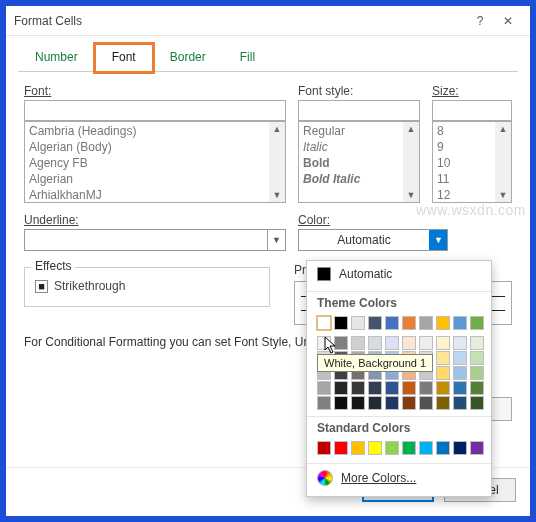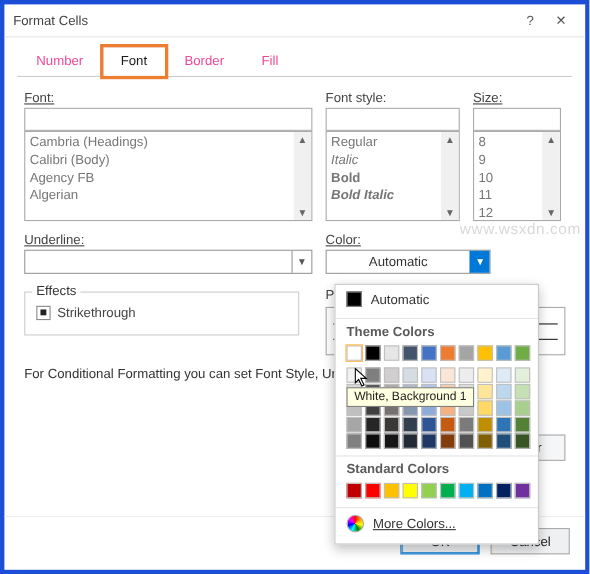--- a/index.html
+++ b/index.html
@@ -1,23 +1,23 @@
 <!DOCTYPE html>
 <html><head>
 <meta charset="utf-8">
 <style>
   * { box-sizing: border-box; font-family: "Segoe UI", Tahoma, sans-serif; font-size: 12px; }
   body { margin: 0; background: #fff; width: 536px; height: 522px; overflow: hidden; }
-  .window { width: 536px; height: 522px; border: 4px solid #1d4ed8; background: #fff; display: flex; flex-direction: column; }
+  .window { width: 536px; height: 522px; border: 6px solid #1d4ed8; background: #fff; display: flex; flex-direction: column; }
   .titlebar { height: 30px; display: flex; align-items: center; padding: 0 8px; border-bottom: 1px solid #e5e5e5; }
   .titlebar .title { flex: 1; color: #444; font-size: 12px; }
   .titlebar .btn { width: 28px; height: 24px; display: flex; align-items: center; justify-content: center; color: #555; }
   .content { flex: 1; padding: 8px 12px 0 12px; position: relative; }
   .tabs { display: flex; border-bottom: 1px solid #ccc; height: 28px; }
-  .tab { padding: 5px 16px 4px; color: #ec4899; border: 1px solid transparent; border-bottom: none; margin-bottom: -1px; cursor: default; }
+  .tab { padding: 5px 16px 4px; color: #15803d; border: 1px solid transparent; border-bottom: none; margin-bottom: -1px; cursor: default; }
   .tab.active { border-color: #ccc; background: #fff; color: #1a1a1a; }
   .tab.callout { outline: 3px solid #ed7d31; outline-offset: -1px; }
   .body { padding: 12px 6px 6px; position: relative; }
   .row { display: flex; gap: 12px; }
   .col { display: flex; flex-direction: column; }
   .label { color: #444; margin-bottom: 2px; }
   .under { text-decoration: underline; }
   .txt { height: 21px; border: 1px solid #aaa; background: #fff; width: 100%; padding: 2px 4px; }
   .listbox { border: 1px solid #aaa; background: #fff; height: 82px; overflow: hidden; position: relative; }
   .listbox .scroll { display: flex; flex-direction: column; padding: 1px 2px; }
@@ -77,23 +77,24 @@
     </div>
 
     <div class="body">
       <div class="row">
         <div class="col" style="width:262px">
           <div class="label"><span class="under">Font:</span></div>
           <input class="txt" value="" style="">
           <div class="listbox">
             <div class="scroll">
               <div class="item">Cambria (Headings)</div>
-              <div class="item">Calibri (Body)</div>
+              <div class="item">Algerian (Body)</div>
               <div class="item">Agency FB</div>
               <div class="item">Algerian</div>
+              <div class="item">ArhialkhanMJ</div>
 
             </div>
             <div class="scrollbar">
                 <span>▲</span>
                 <span>▼</span>
               </div>
           </div>
         </div>
 
         <div class="col" style="width:122px">

